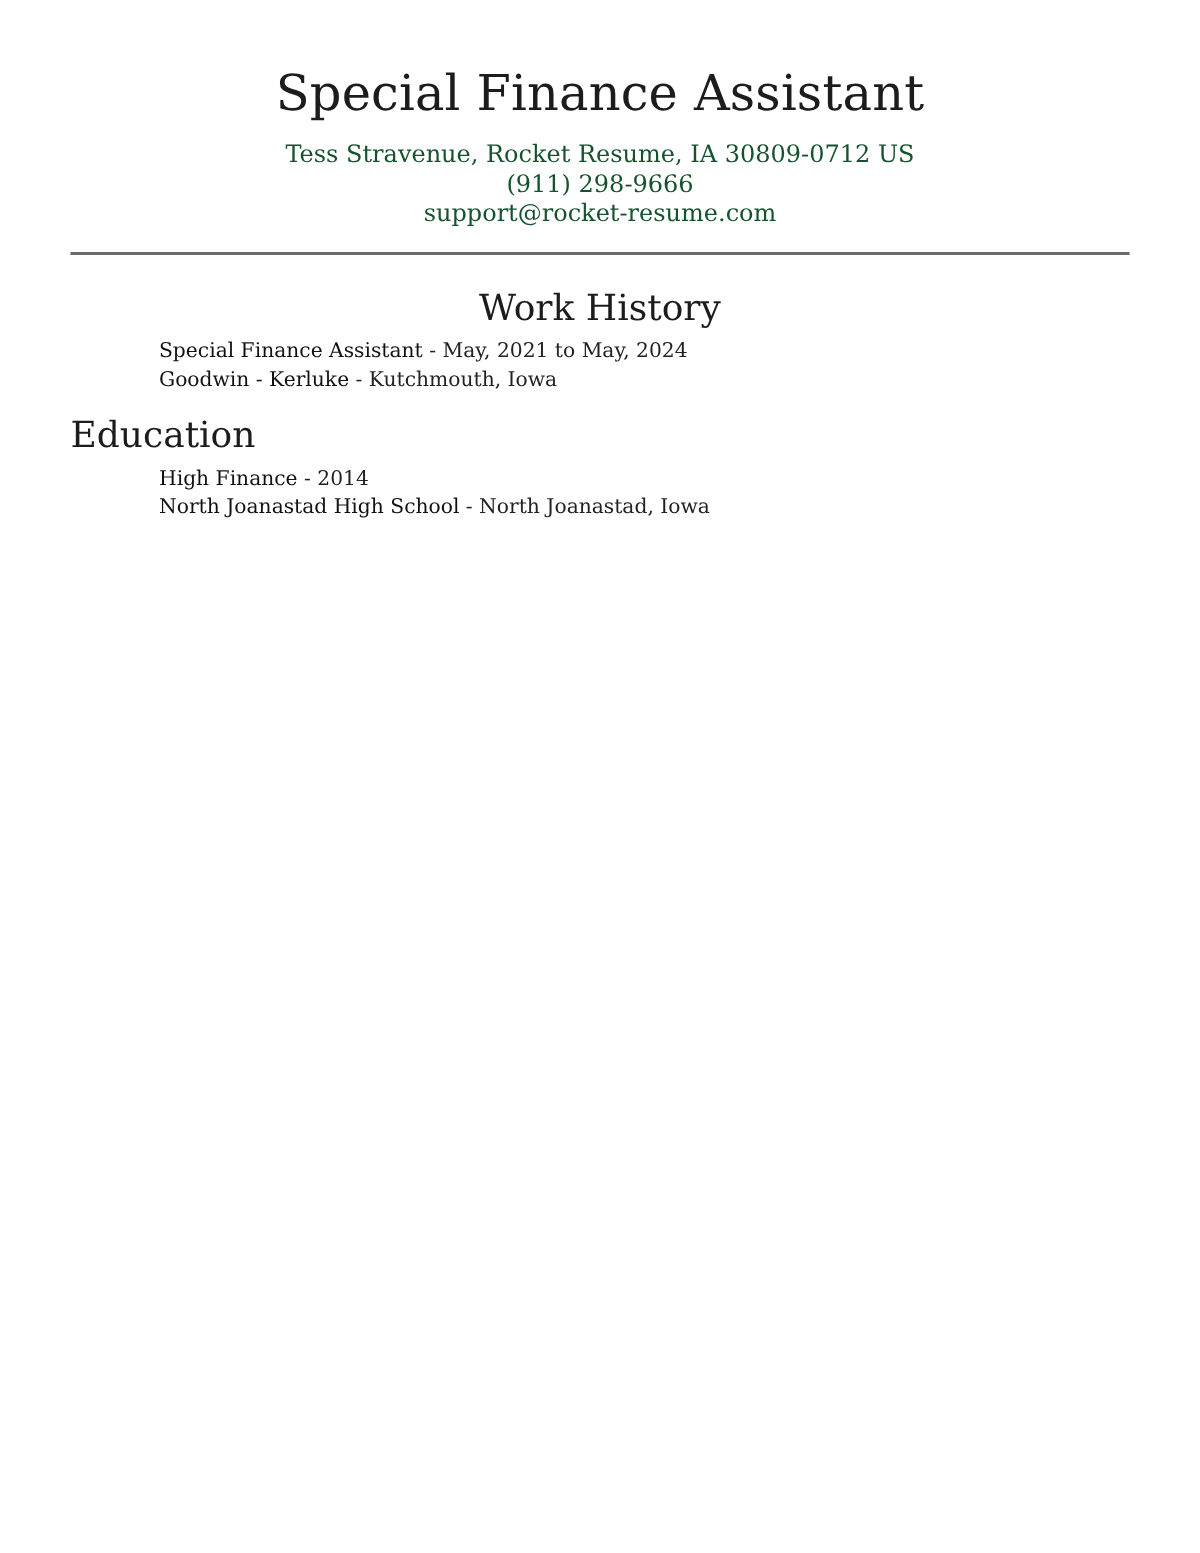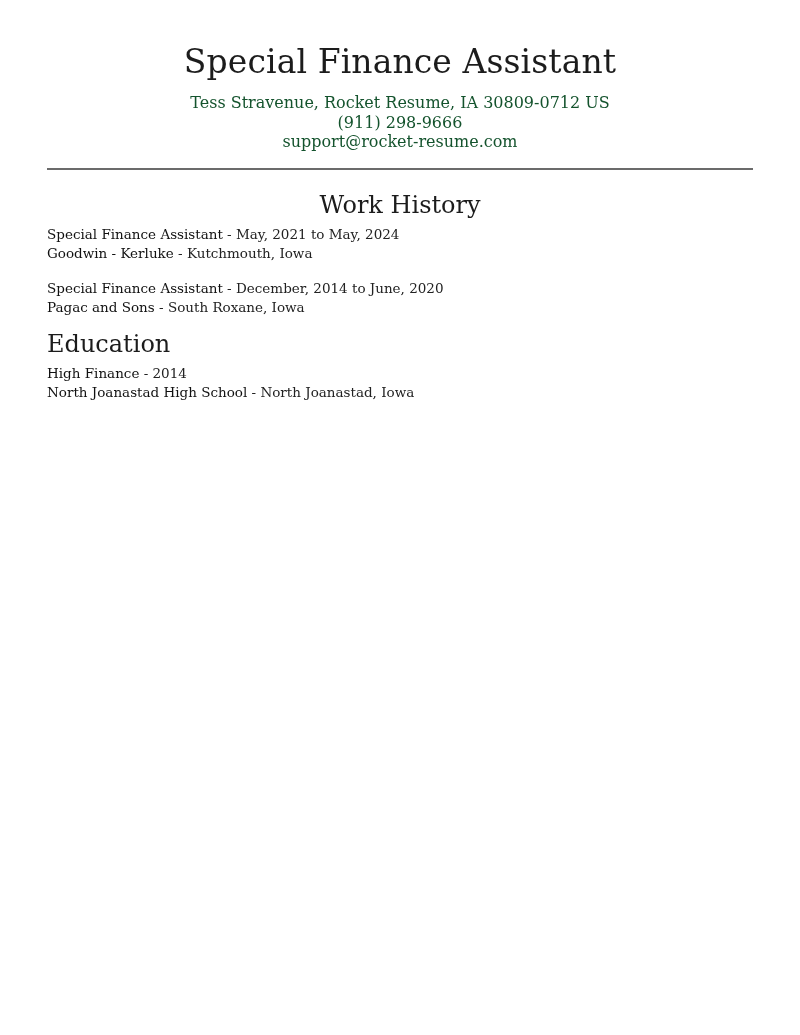--- a/index.html
+++ b/index.html
@@ -48,20 +48,21 @@
     .section-title {
       font-size: 24px;
       line-height: 30px;
       font-weight: normal;
       margin: 0;
       color: #1c1c1c;
     }
     .work-title { margin-top: 20px; text-align: center; }
     .edu-title { margin-top: 12px; }
     .entries {
+      margin-left: 59px;
       font-size: 13.5px;
       line-height: 19px;
       color: #222;
     }
     .entry { margin-top: 5px; }
     .entry + .entry { margin-top: 16px; }
     .line { white-space: nowrap; }
     .strong { color: #111; }
   </style>
 </head>
@@ -83,28 +84,20 @@
     <h2 class="section-title work-title">Work History</h2>
     <div class="entries">
       <div class="entry">
         <div class="line">
           <span class="strong">Special Finance Assistant</span><span> - May, 2021 to May, 2024</span>
         </div>
         <div class="line">
           <span class="strong">Goodwin - Kerluke</span><span> - Kutchmouth, Iowa</span>
         </div>
       </div>
-      <div class="entry">
-        <div class="line">
-          <span class="strong">Special Finance Assistant</span><span> - December, 2014 to June, 2020</span>
-        </div>
-        <div class="line">
-          <span class="strong">Pagac and Sons</span><span> - South Roxane, Iowa</span>
-        </div>
-      </div>
     </div>
   </section>
 
   <section>
     <h2 class="section-title edu-title">Education</h2>
     <div class="entries">
       <div class="entry">
         <div class="line">
           <span class="strong">High Finance</span><span> - 2014</span>
         </div>

